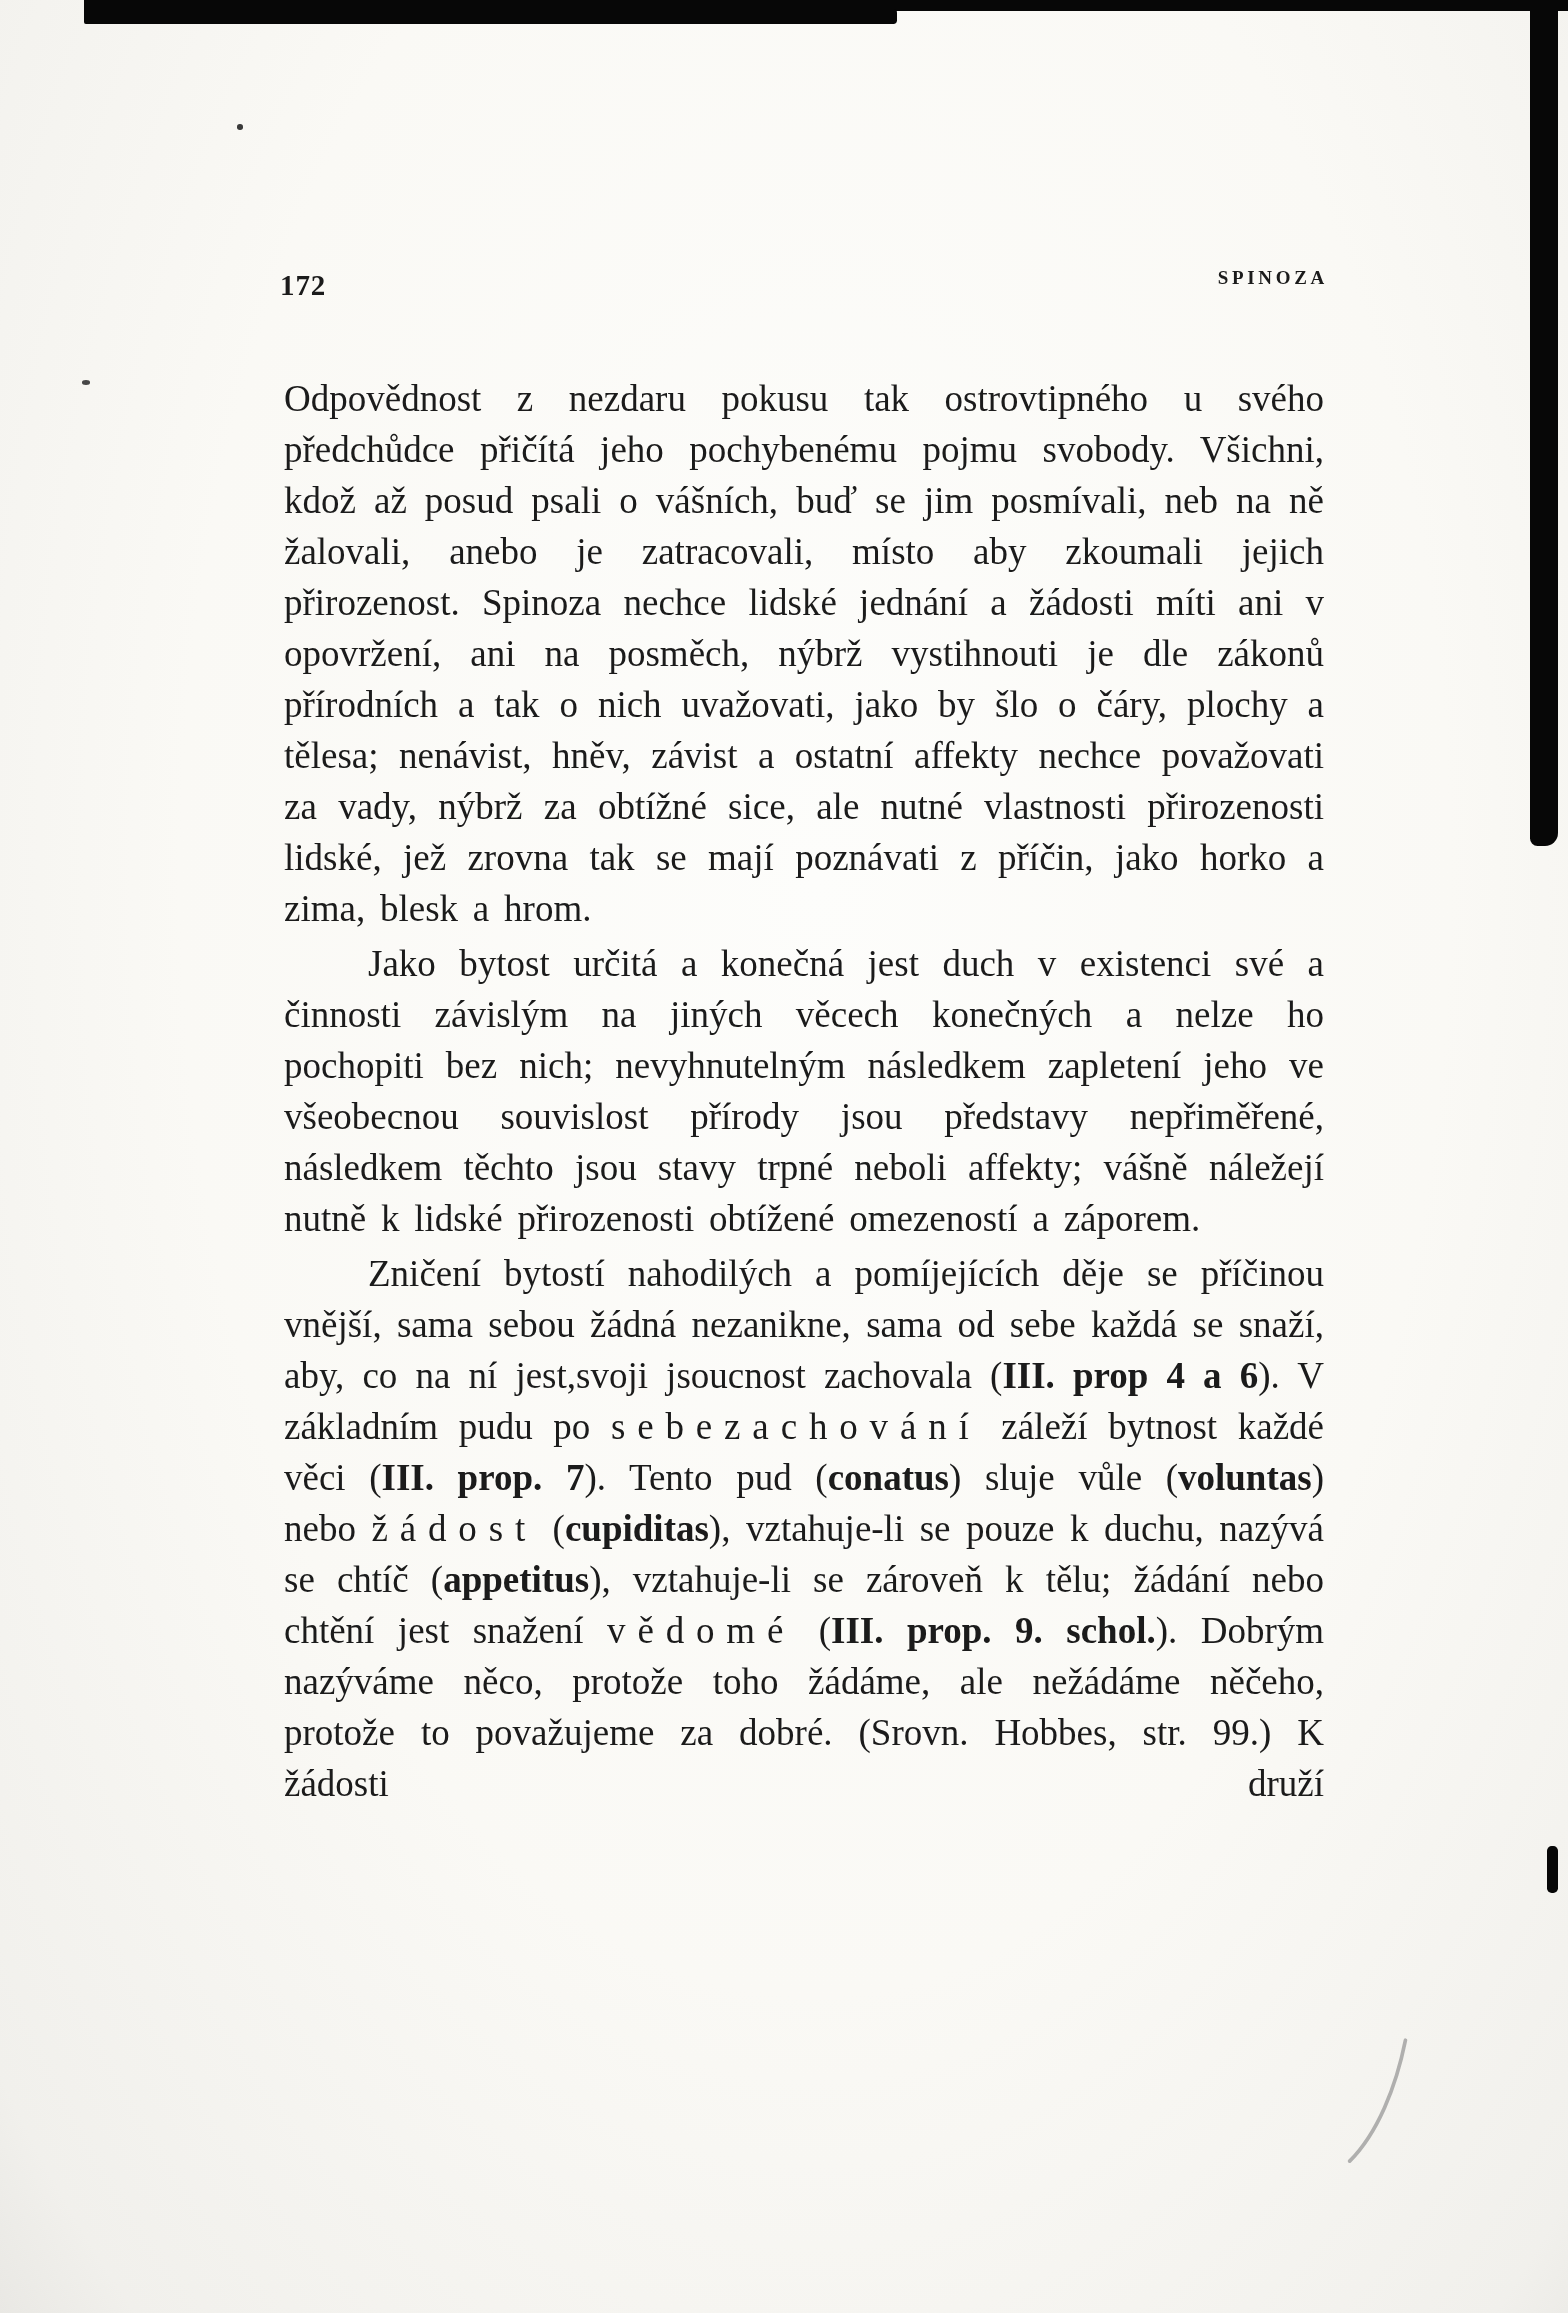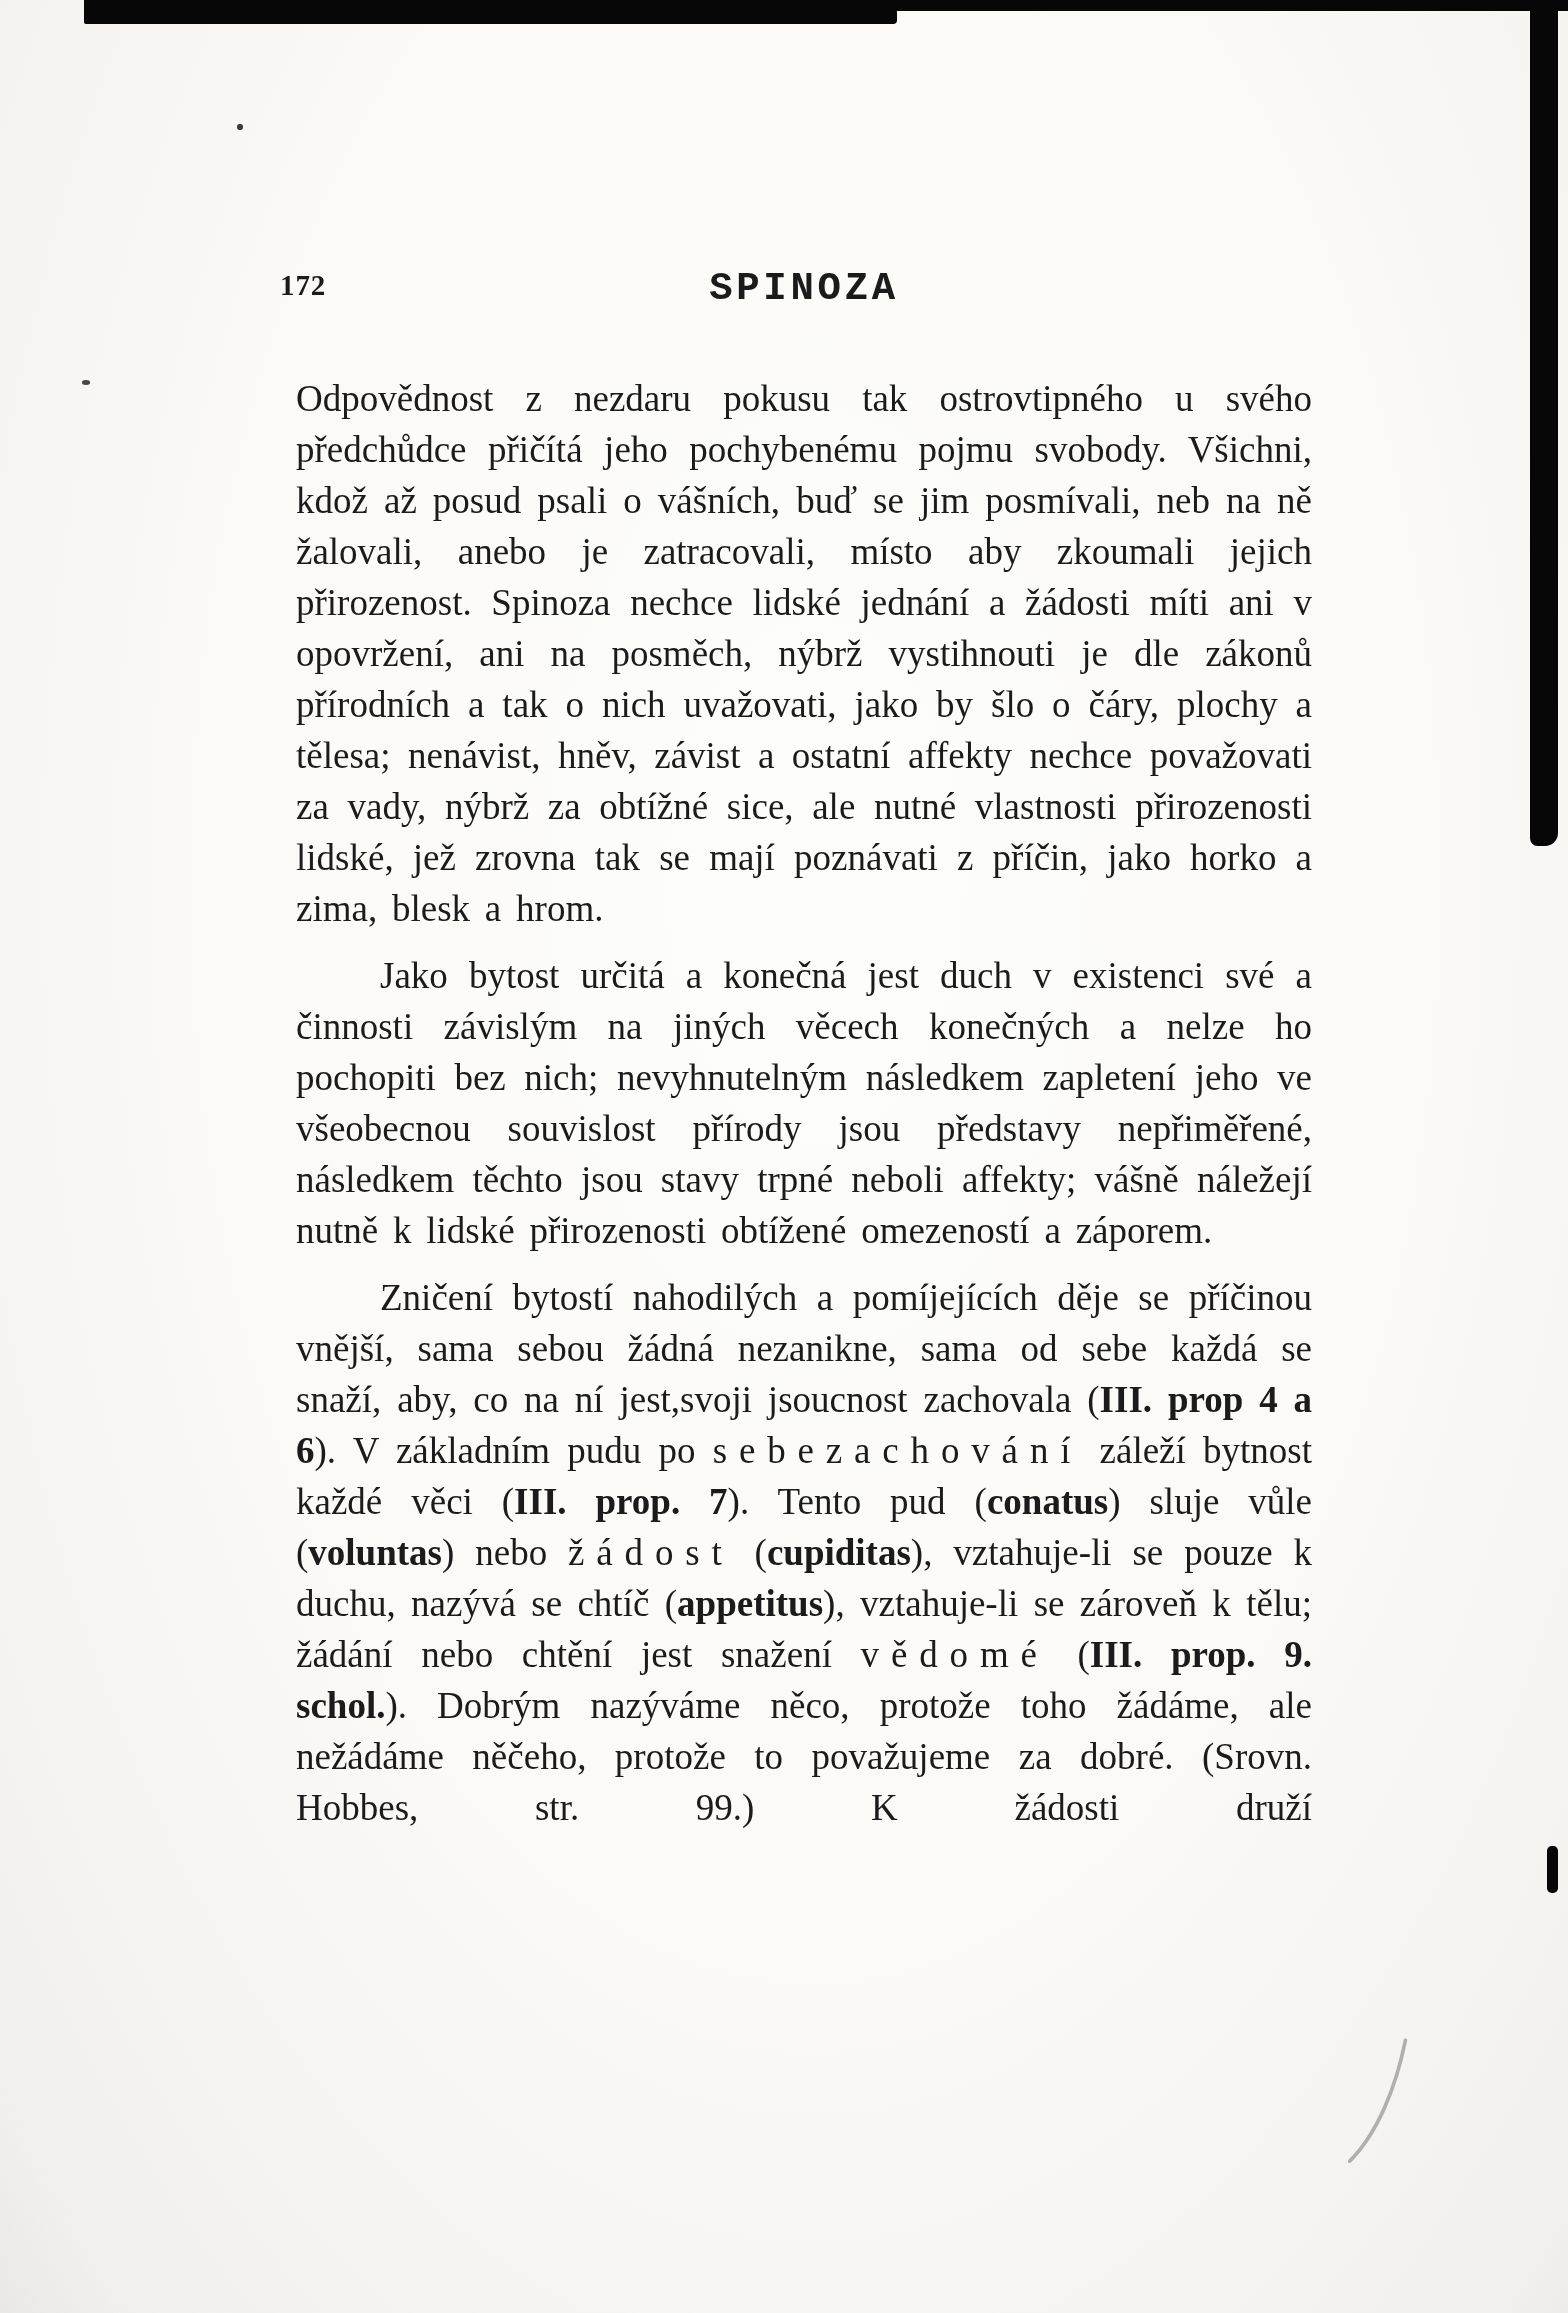--- a/index.html
+++ b/index.html
@@ -47,36 +47,35 @@
     top: 5.6px;
     font-size: 29px;
     font-weight: 700;
     letter-spacing: 0.9px;
   }
   .running-title {
     position: absolute;
     left: 0;
     right: 0;
     top: 3.7px;
-    text-align: center;
-    font-size: 39px;
+    text-align: right;
+    font-size: 19px;
     font-weight: 700;
     letter-spacing: 3.7px;
-    font-family: Liberation Mono, monospace;
   }
 
   .body-text {
     font-size: 37px;
     line-height: 51px;
     text-align: justify;
     word-spacing: 0.15em;
     hyphens: auto;
   }
   .body-text p {
-    margin: 16px;
+    margin: 4px;
   }
   .body-text p.indent { text-indent: 84px; }
   .body-text p.jlast { text-align-last: justify; }
   .it { font-weight: 700; }
   .sp { letter-spacing: 0.32em; font-family: Liberation Serif, serif; }
 </style>
 </head>
 <body>
 
 <div class="page">

